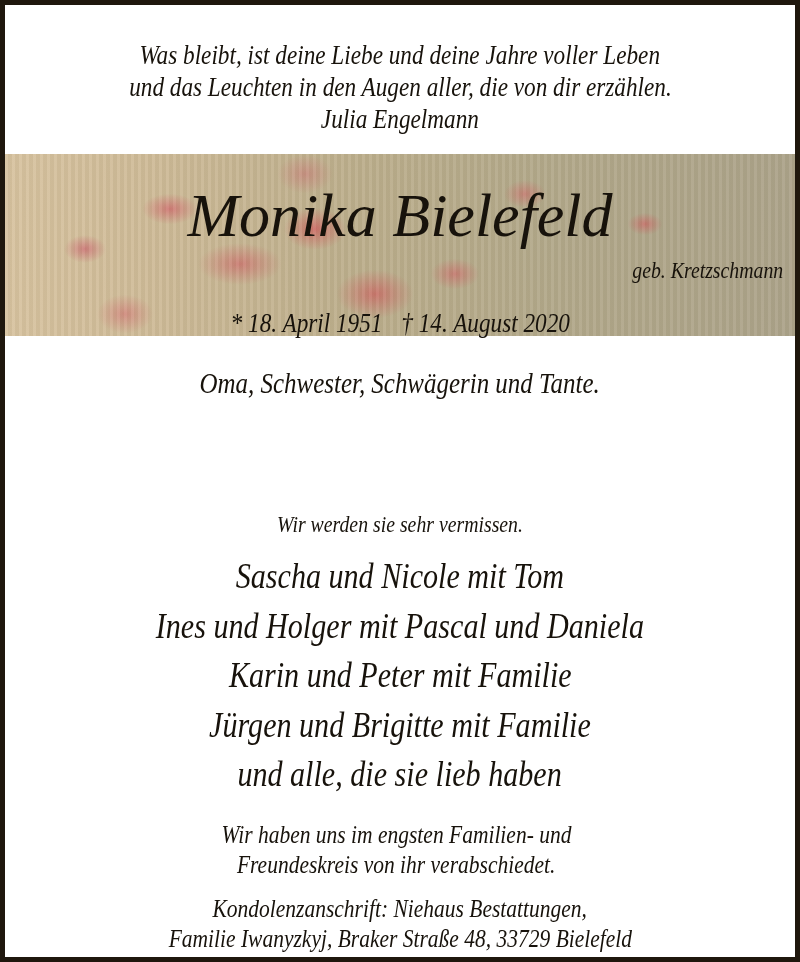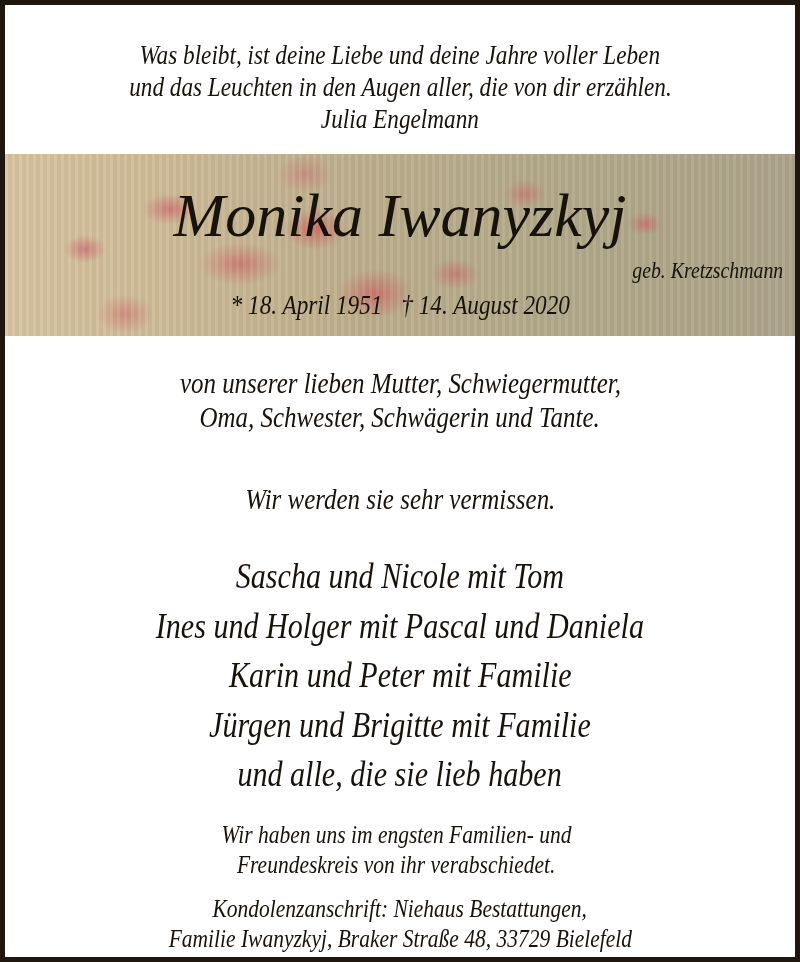--- a/index.html
+++ b/index.html
@@ -31,52 +31,51 @@
         radial-gradient(ellipse 40px 28px at 120px 160px, rgba(210,70,90,0.4), transparent 70%),
         radial-gradient(ellipse 40px 28px at 300px 20px, rgba(210,80,100,0.35), transparent 70%),
         linear-gradient(90deg, #d8c3a0 0%, #cfbb98 18%, #bcae8c 45%, #b2a88a 70%, #aca38a 100%);
     }
     .banner::after {
       content: ""; position: absolute; inset: 0;
       background: repeating-linear-gradient(90deg, rgba(255,255,255,0.06) 0 3px, rgba(90,90,60,0.06) 3px 7px);
     }
     .name { position: absolute; left: 0; right: 0; top: 28px; font-size: 62px; line-height: 66px; z-index: 1; }
     .maiden { position: absolute; left: 0; right: 0; top: 103px; font-size: 23px; line-height: 28px; z-index: 1; text-align: right; }
-    .dates { position: absolute; left: 0; right: 0; top: 135px; font-size: 27px; line-height: 32px; z-index: 1; text-align: center; }
+    .dates { position: absolute; left: 0; right: 0; top: 153px; font-size: 27px; line-height: 32px; z-index: 1; text-align: center; }
     .dates .gap { display: inline-block; width: 22px; }
     .farewell { position: absolute; left: 0; right: 0; top: 361px; font-size: 29px; line-height: 34px; }
-    .miss { position: absolute; left: 0; right: 0; top: 477px; font-size: 29px; line-height: 34px; }
+    .miss { position: absolute; left: 0; right: 0; top: 503px; font-size: 23px; line-height: 34px; }
     .family { position: absolute; left: 0; right: 0; top: 547px; font-size: 35px; line-height: 49.5px; }
     .closing { position: absolute; left: 0; right: 8px; top: 815px; font-size: 25px; line-height: 30px; }
     .address { position: absolute; left: 0; right: 0; top: 889px; font-size: 25px; line-height: 30px; }
     .line { display: block; }
   </style>
 </head>
 <body>
 
 <div class="card">
 
   <div class="quote">
     <span class="line"><span class="narrow">Was bleibt, ist deine Liebe und deine Jahre voller Leben</span></span>
     <span class="line"><span class="narrow">und das Leuchten in den Augen aller, die von dir erzählen.</span></span>
     <span class="line"><span class="narrow">Julia Engelmann</span></span>
   </div>
 
   <div class="banner">
-    <div class="name">Monika Iwanyzkyj</div>
+    <div class="name">Monika Bielefeld</div>
     <div class="maiden"><span class="narrow">geb. Kretzschmann</span></div>
     <div class="dates">
       <span class="narrow">
         <span>* 18. April 1951</span><span class="gap"></span><span>† 14. August 2020</span>
       </span>
     </div>
   </div>
 
   <div class="farewell">
-    <span class="line"><span class="narrow">von unserer lieben Mutter, Schwiegermutter,</span></span>
     <span class="line"><span class="narrow">Oma, Schwester, Schwägerin und Tante.</span></span>
   </div>
 
   <div class="miss"><span class="narrow">Wir werden sie sehr vermissen.</span></div>
 
   <div class="family">
     <span class="line"><span class="narrow">Sascha und Nicole mit Tom</span></span>
     <span class="line"><span class="narrow">Ines und Holger mit Pascal und Daniela</span></span>
     <span class="line"><span class="narrow">Karin und Peter mit Familie</span></span>
     <span class="line"><span class="narrow">Jürgen und Brigitte mit Familie</span></span>

